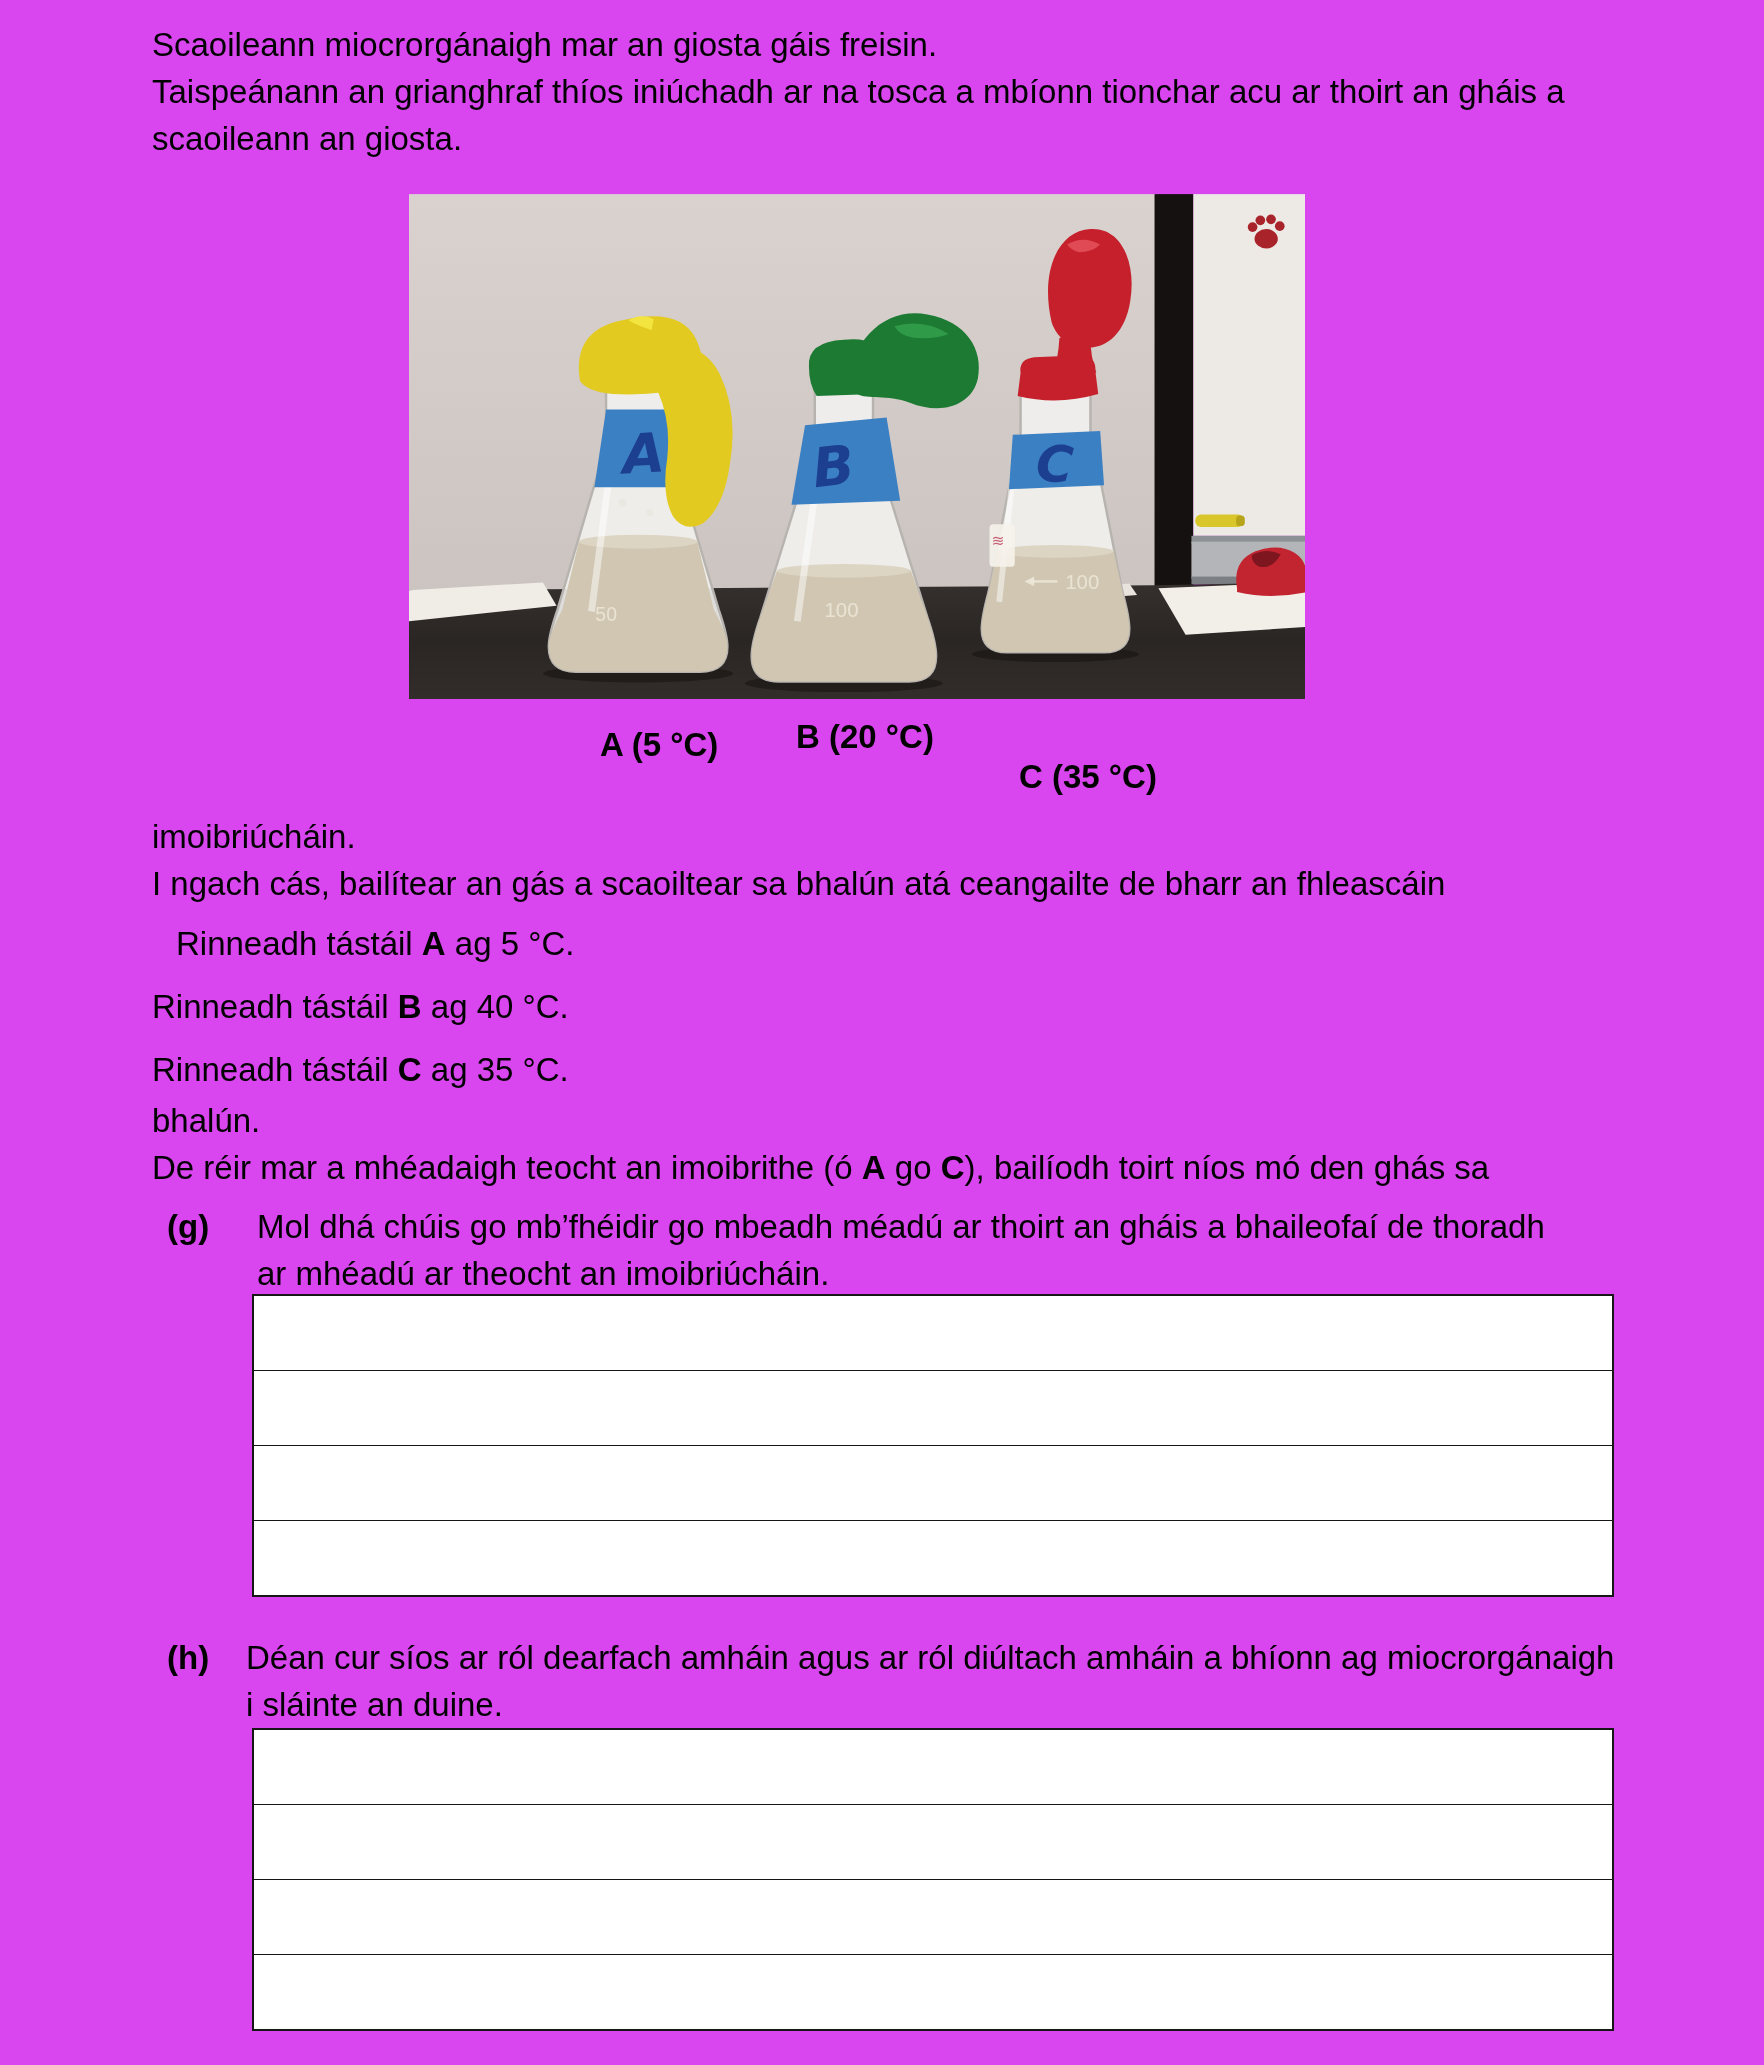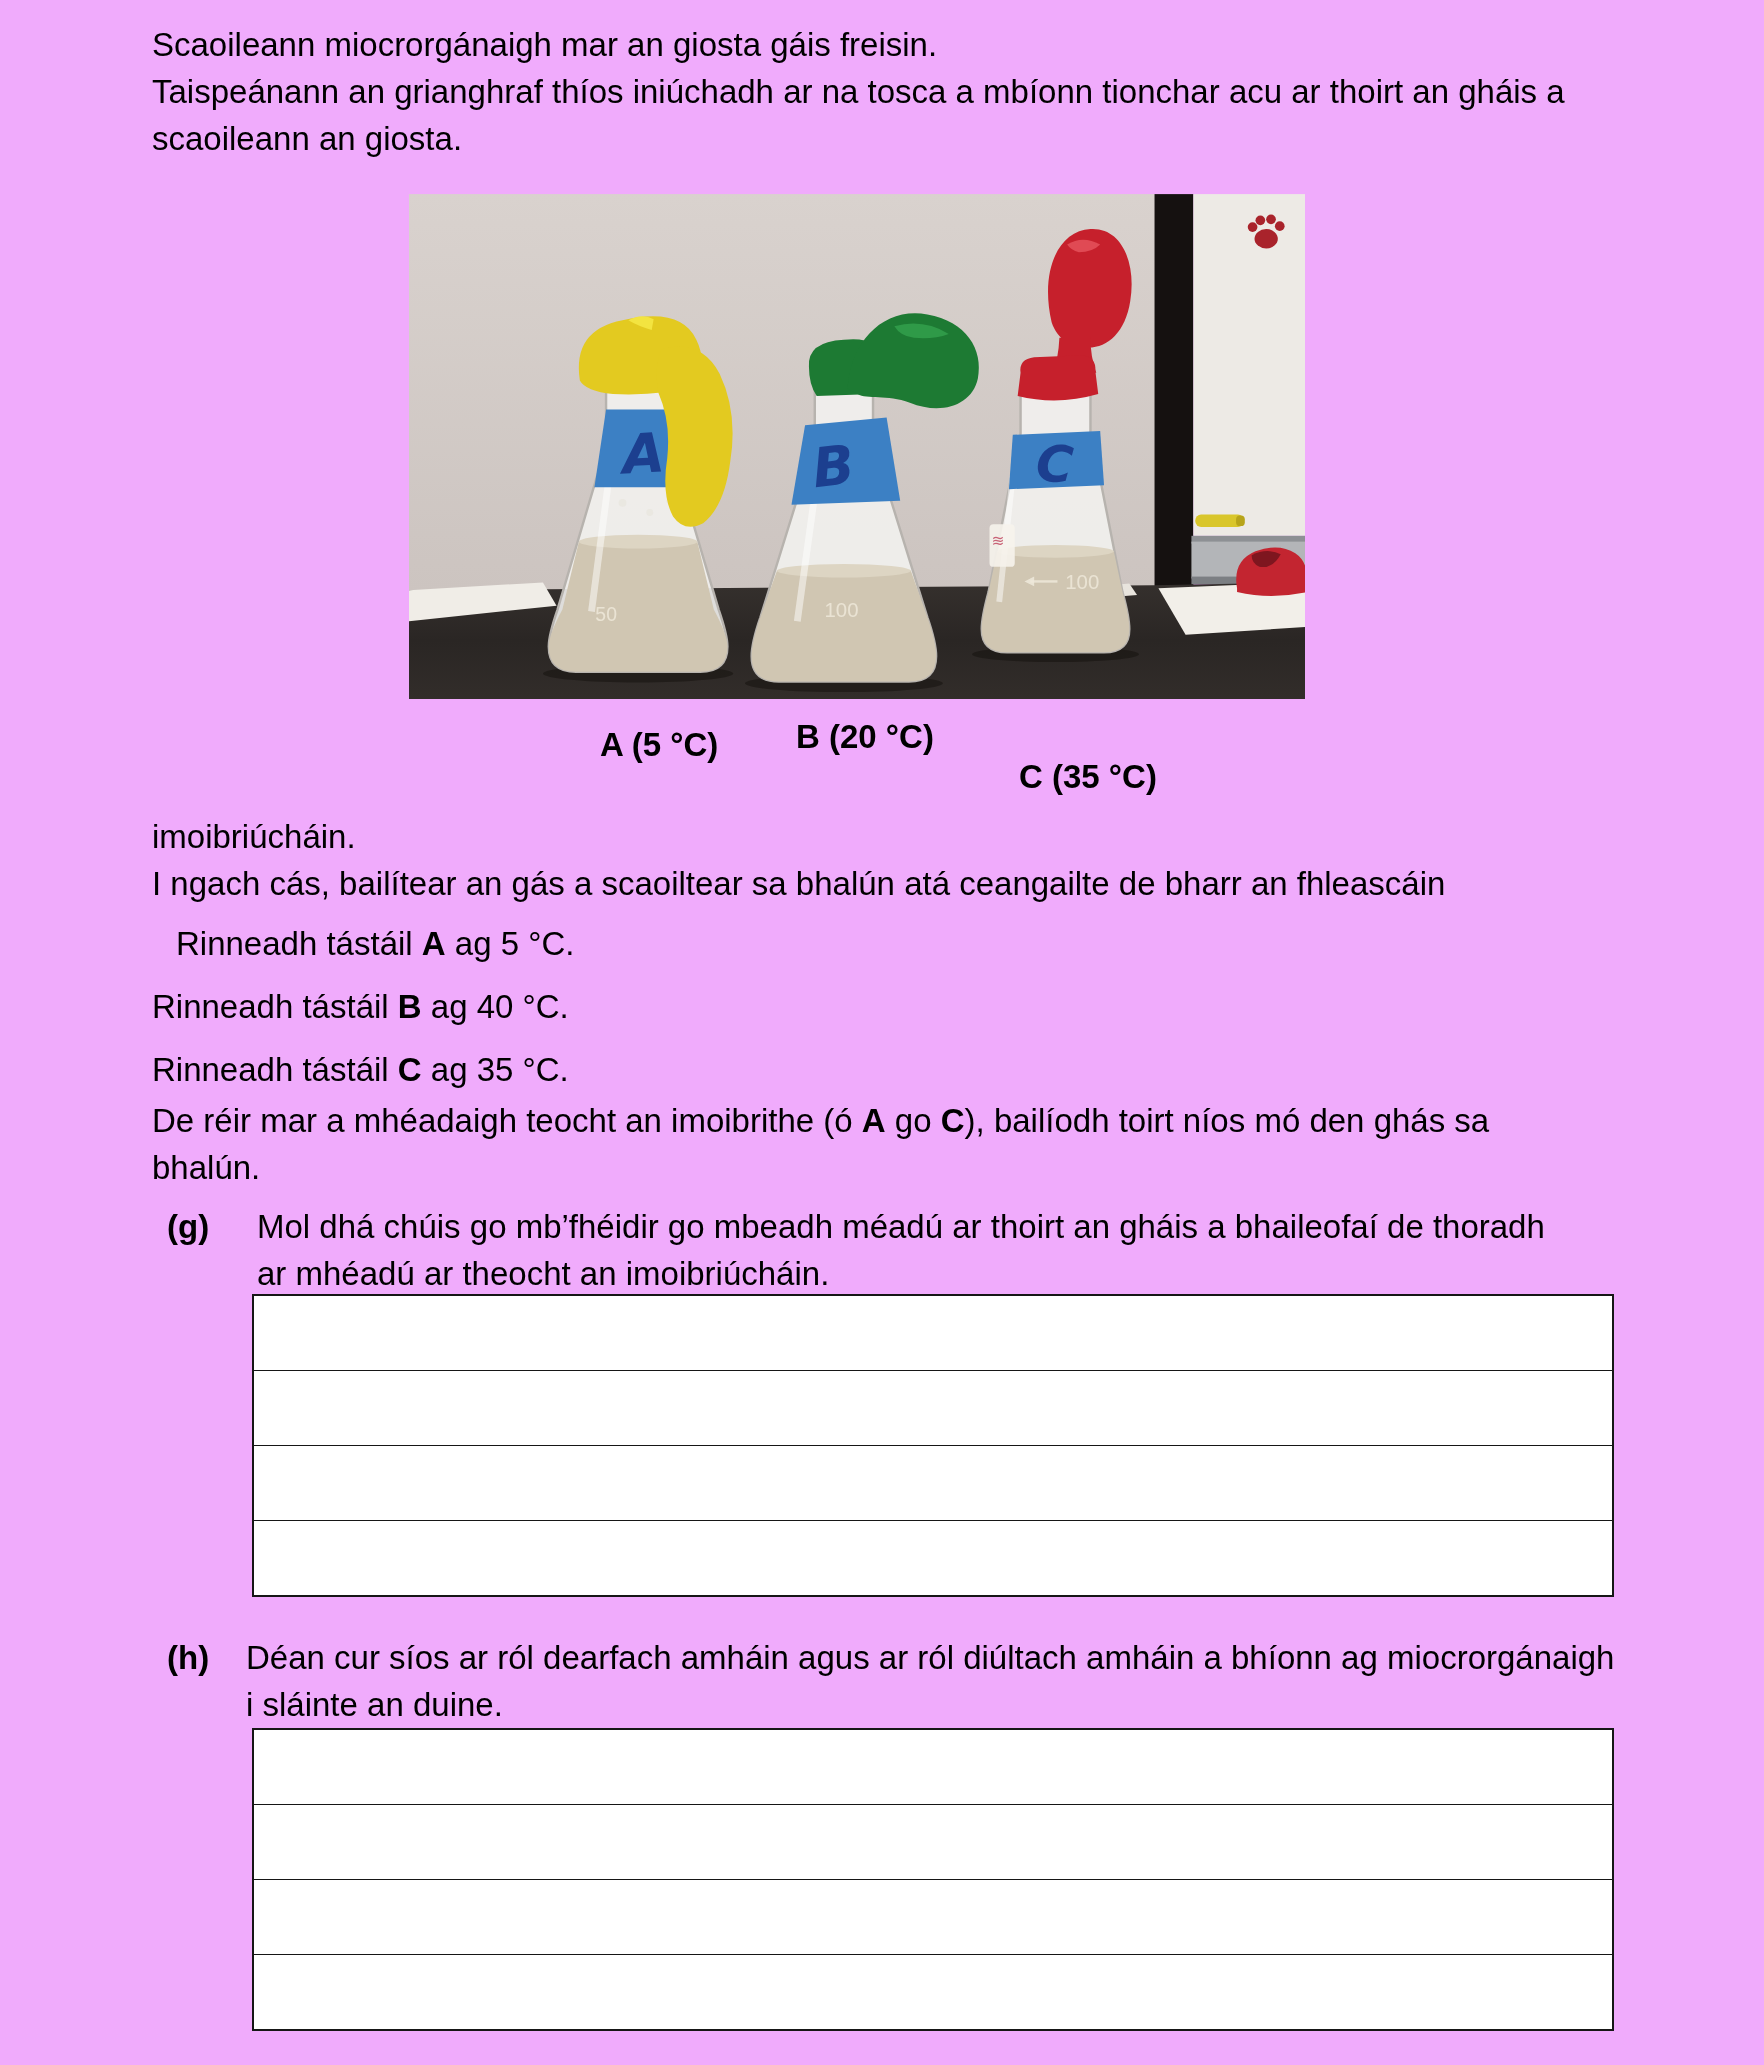--- a/index.html
+++ b/index.html
@@ -1,20 +1,20 @@
 <!DOCTYPE html>
 <html><head>
 <meta charset="utf-8">
 <title>Exam page</title>
 <style>
   html,body{margin:0;padding:0;background:#ffffff;}
   .page{
     position:relative;
     width:1764px;height:2066px;
-    background:#f0abfc;
+    background:#d946ef;
     font-family:"Liberation Sans",sans-serif;
     font-size:33px;color:#000;
     overflow:hidden;
   }
   .abs{position:absolute;}
   .line{white-space:nowrap;line-height:47px;}
   .bold{font-weight:700;}
   .caption{font-weight:700;white-space:nowrap;}
   .photo{
     position:absolute;left:409px;top:194px;width:896px;height:505px;
@@ -162,22 +162,22 @@
   <div class="abs" style="left:152px;top:813px;">
     <div class="line">imoibriúcháin.</div>
     <div class="line">I ngach cás, bailítear an gás a scaoiltear sa bhalún atá ceangailte de bharr an fhleascáin</div>
   </div>
 
   <div class="abs line" style="left:152px;top:920px;margin-left:24px;"><span>Rinneadh tástáil </span><span class="bold">A</span><span> ag 5 °C.</span></div>
   <div class="abs line" style="left:152px;top:983px;"><span>Rinneadh tástáil </span><span class="bold">B</span><span> ag 40 °C.</span></div>
   <div class="abs line" style="left:152px;top:1046px;"><span>Rinneadh tástáil </span><span class="bold">C</span><span> ag 35 °C.</span></div>
 
   <div class="abs" style="left:152px;top:1097px;">
+    <div class="line">bhalún.</div>
     <div class="line"><span>De réir mar a mhéadaigh teocht an imoibrithe (ó </span><span class="bold">A</span><span> go </span><span class="bold">C</span><span>), bailíodh toirt níos mó den ghás sa</span></div>
-    <div class="line">bhalún.</div>
   </div>
 
   <div class="abs qlabel" style="left:167px;top:1203px;">(g)</div>
   <div class="abs" style="left:257px;top:1203px;">
     <div class="line">Mol dhá chúis go mb’fhéidir go mbeadh méadú ar thoirt an gháis a bhaileofaí de thoradh</div>
     <div class="line">ar mhéadú ar theocht an imoibriúcháin.</div>
   </div>
 
   <div class="answer-box" style="top:1294px;">
     <div class="answer-row"></div>

